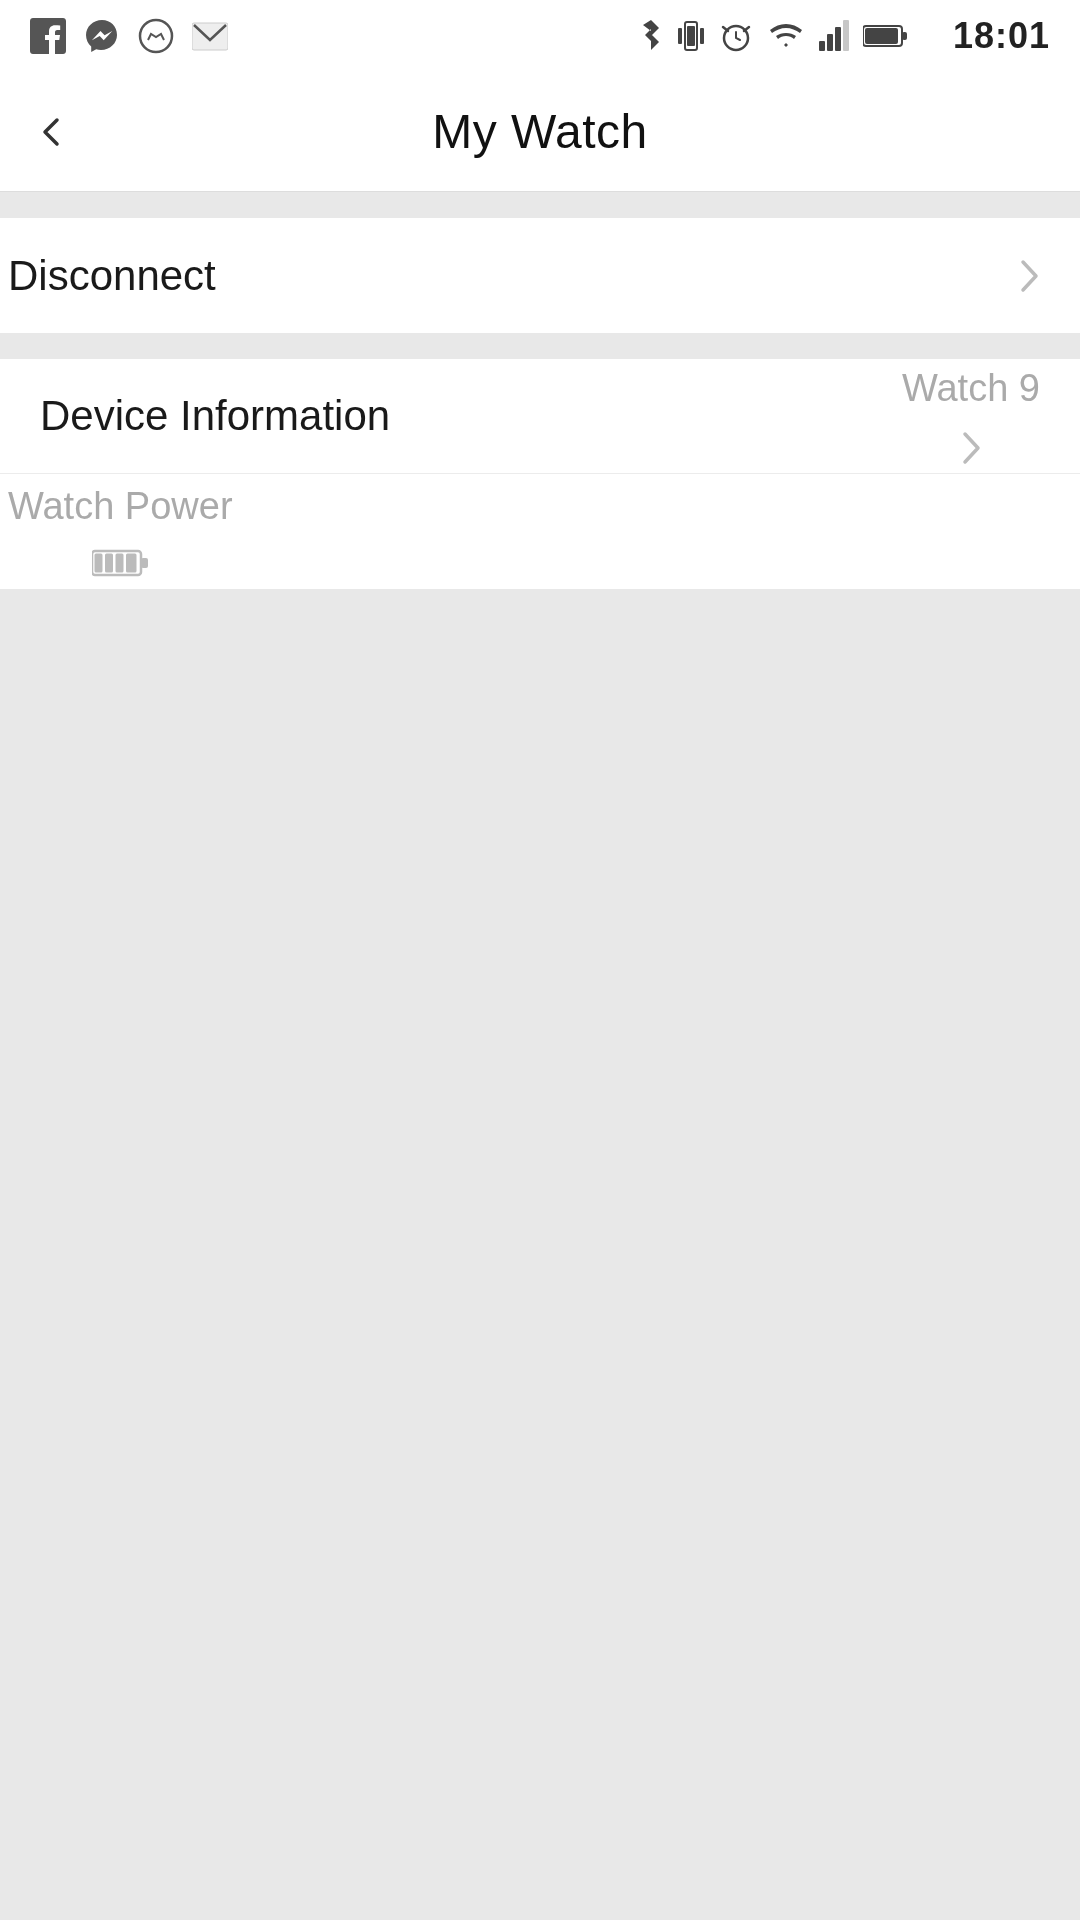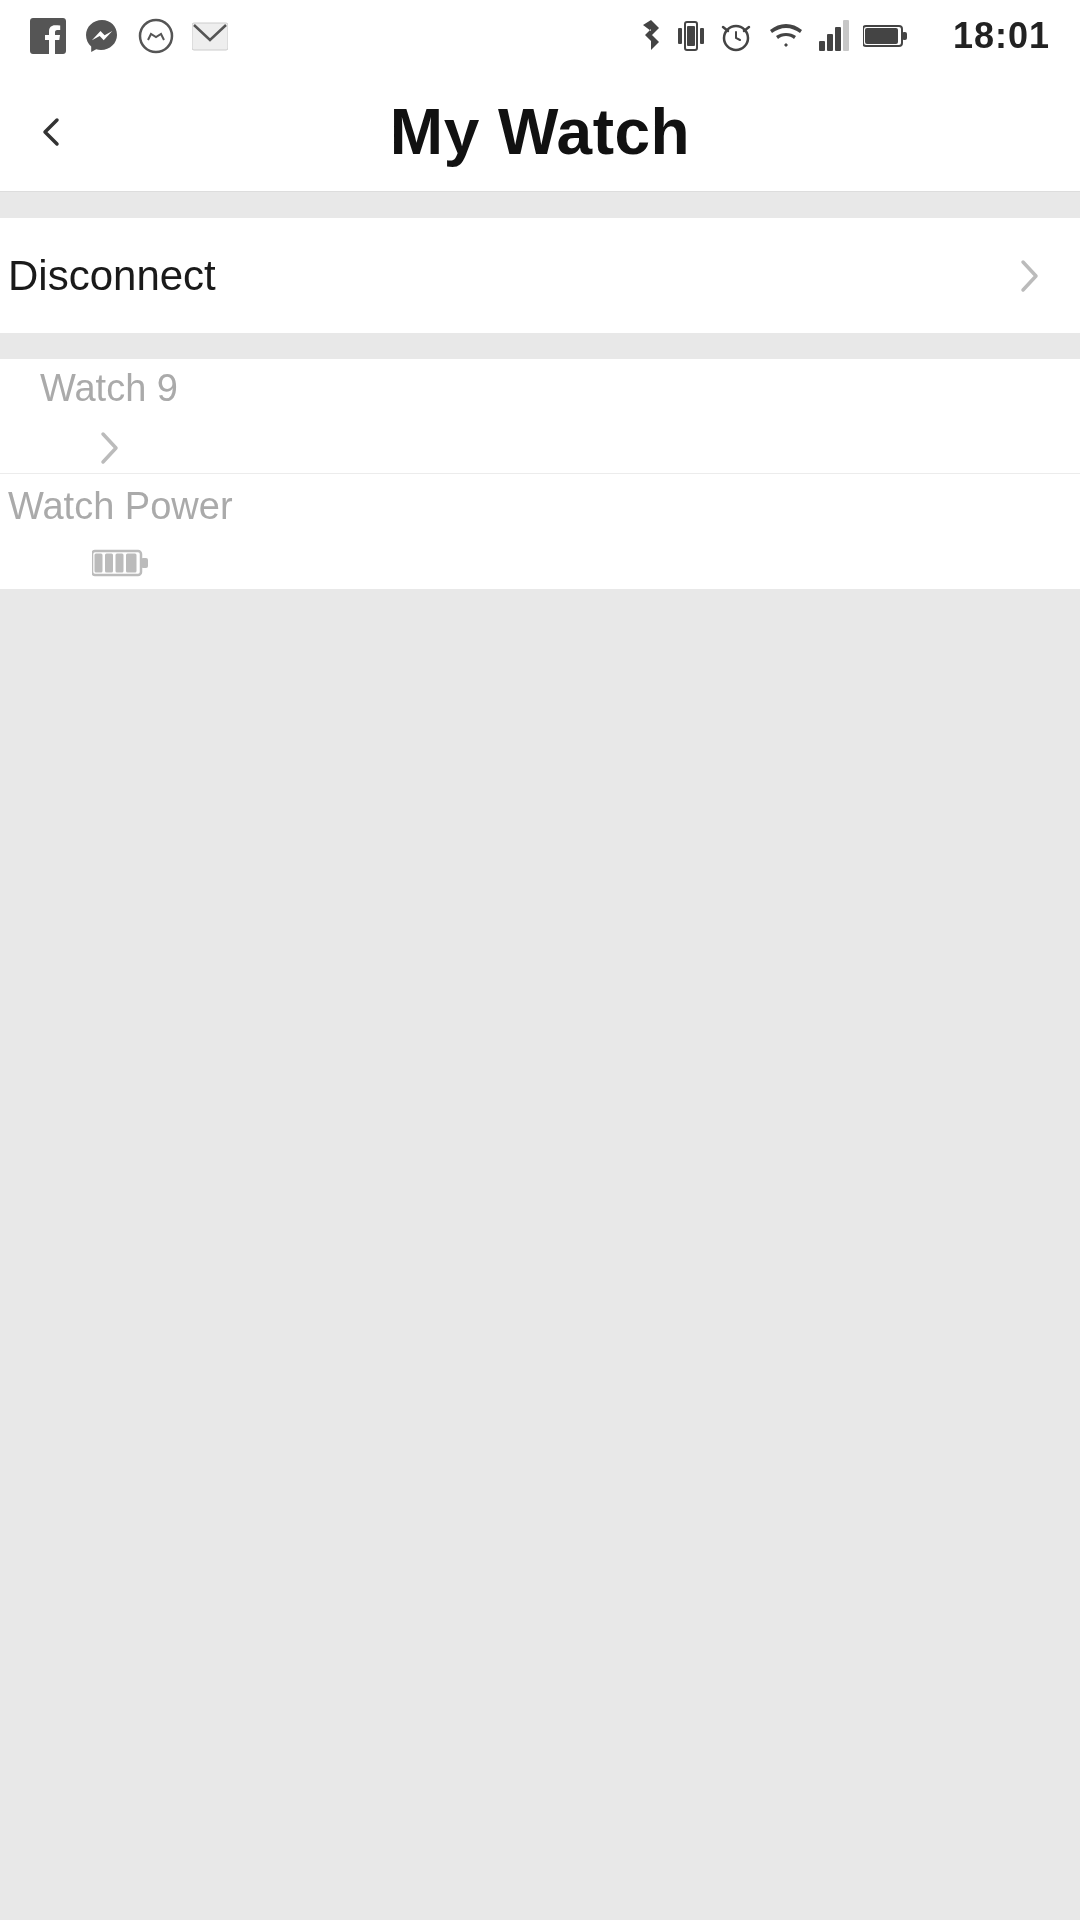--- a/index.html
+++ b/index.html
@@ -68,22 +68,22 @@
       cursor: pointer;
       color: #333;
     }
 
     .back-btn svg {
       width: 44px;
       height: 44px;
     }
 
     .header-title {
-      font-size: 64px;
-      font-weight: 700;
+      font-size: 48px;
+      font-weight: 400;
       color: #111;
       letter-spacing: 0.5px;
     }
 
     
     .section-divider {
       width: 100%;
       height: 26px;
       background: #e8e8e8;
     }
@@ -223,20 +223,21 @@
       </svg>
     </div>
   </div>
 </div>
 
 <div class="section-divider"></div>
 
 <div class="card-section">
 
   <div class="list-item">
+    <span class="list-item-label">Device Information</span>
     <div class="list-item-right">
       <span class="list-item-value">Watch 9</span>
       <svg width="22" height="36" viewBox="0 0 22 36" fill="none">
         <path d="M5 4L18 18L5 32" stroke="#bbb" stroke-width="3.5" stroke-linecap="round" stroke-linejoin="round"></path>
       </svg>
     </div>
   </div>
 
   <div class="list-item">
     <div class="list-item-right">

